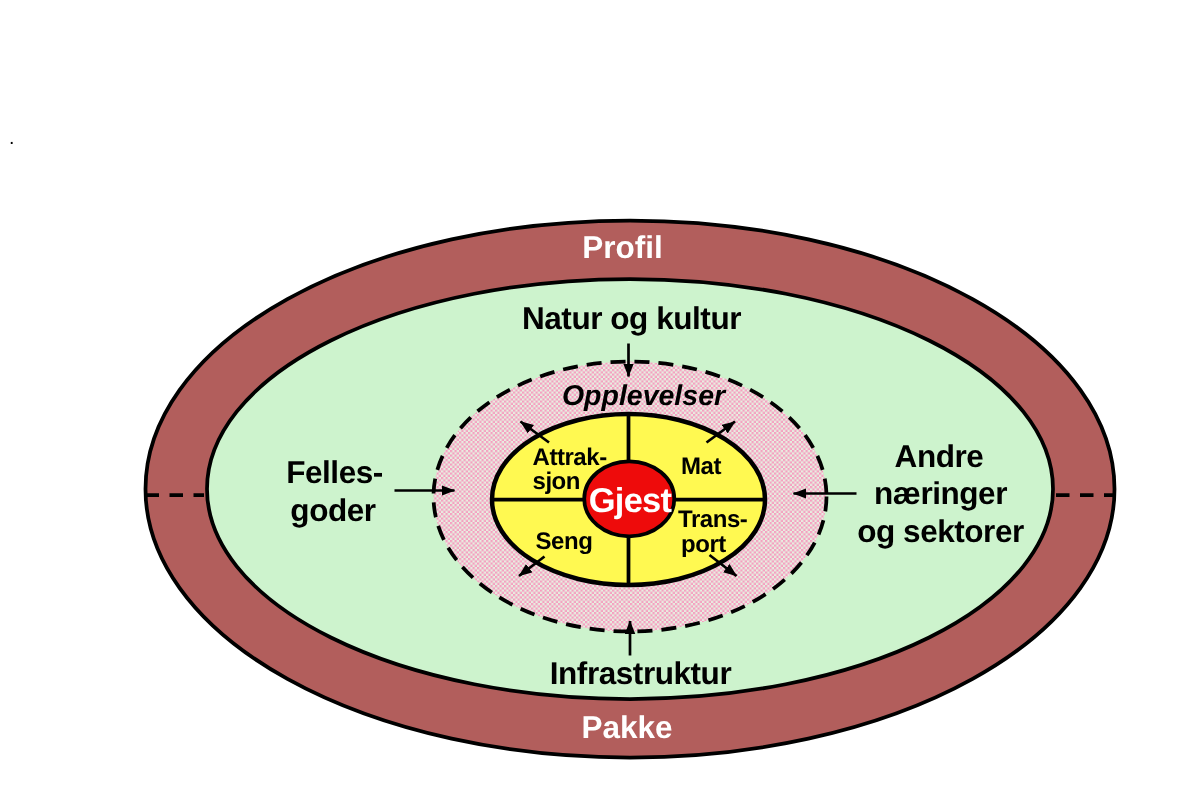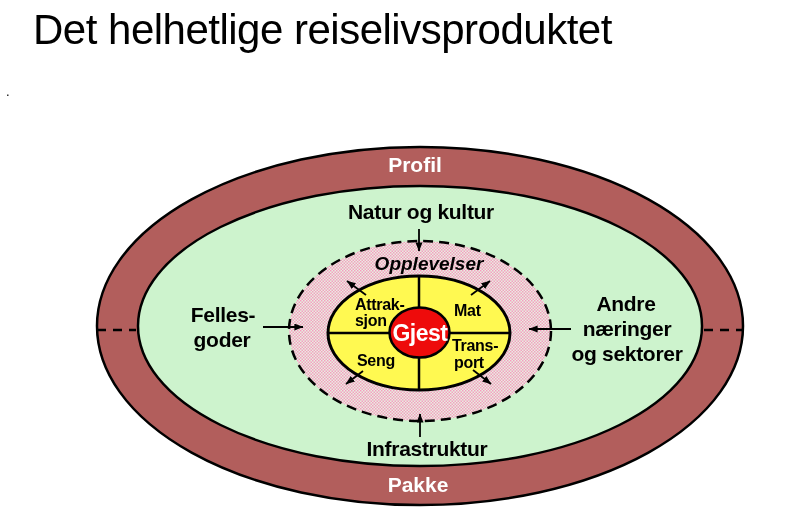--- a/index.html
+++ b/index.html
@@ -40,21 +40,20 @@
   .lbl-guest{font-size:23px;fill:#ffffff;letter-spacing:-0.5px;}
   .mid{text-anchor:middle;}
   .arrow{stroke:#000;stroke-width:1.8;}
   .dash-line{stroke:#000;stroke-width:2.5;stroke-dasharray:9 7;fill:none;}
 </style>
 </head>
 <body>
 
 <div class="stage">
 
-  <h1 class="page-title">Det helhetlige reiselivsproduktet</h1>
   <span class="stray-dot">.</span>
 
   <svg width="785" height="526" viewBox="0 0 785 526">
     <defs>
       <pattern id="stipple" width="3" height="3" patternUnits="userSpaceOnUse">
         <rect x="0" y="0" width="3" height="3" fill="#E7F0E1"></rect>
         <rect x="0" y="0" width="1.5" height="1.5" fill="#F59EC0"></rect>
         <rect x="1.5" y="1.5" width="1.5" height="1.5" fill="#F59EC0"></rect>
       </pattern>
       <marker id="ah" markerWidth="10" markerHeight="8" refX="8.6" refY="3.5" orient="auto" markerUnits="userSpaceOnUse">

